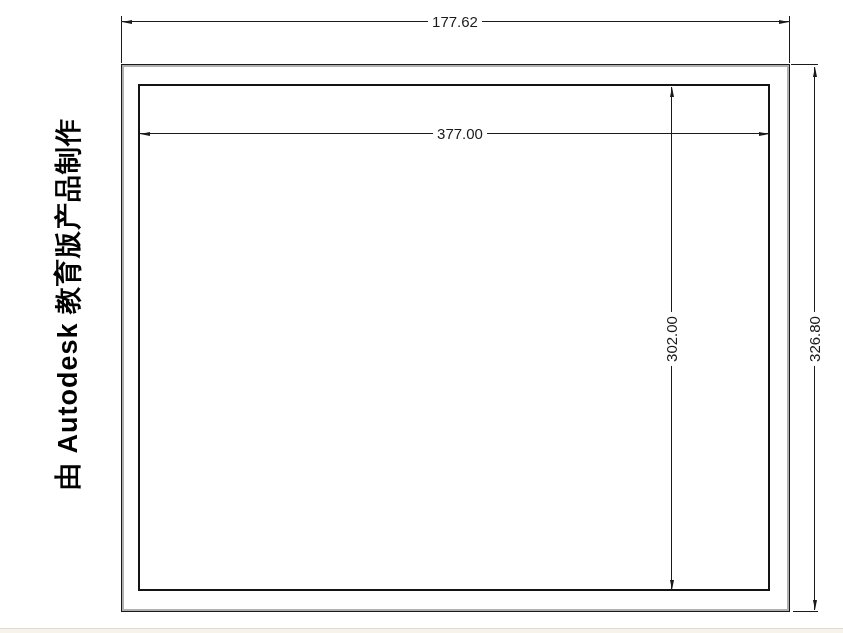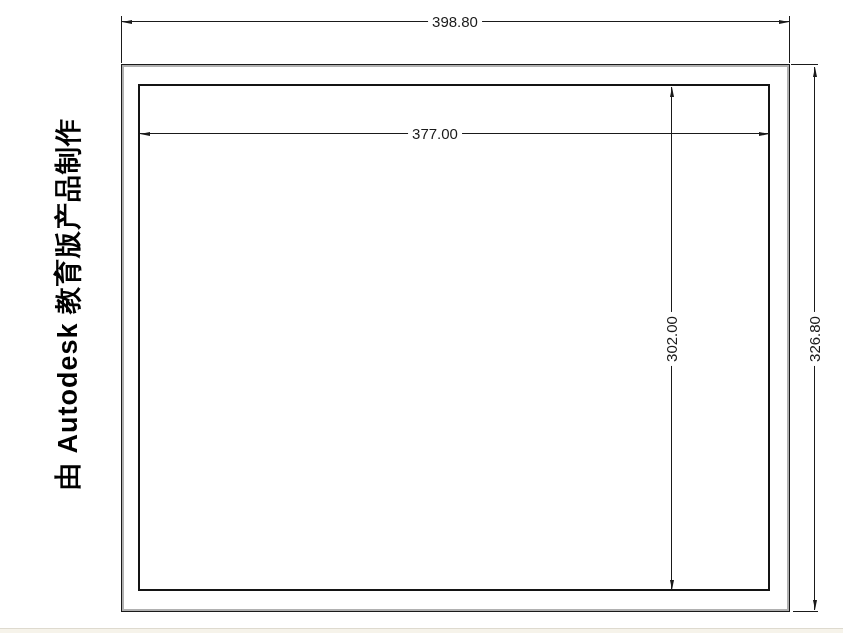--- a/index.html
+++ b/index.html
@@ -81,21 +81,21 @@
   .dim-ow-ext-r { left: 789px; top: 16px; height: 47px; }
   .dim-ow-line  { left: 122px; top: 21px; width: 667px; }
   .dim-ow-arr-l { left: 122px; top: 19.5px; }
   .dim-ow-arr-r { left: 779px; top: 19.5px; }
   .dim-ow-label { left: 455px; top: 21px; }
 
   
   .dim-iw-line  { left: 140px; top: 133px; width: 629px; }
   .dim-iw-arr-l { left: 140px; top: 131.5px; }
   .dim-iw-arr-r { left: 759px; top: 131.5px; }
-  .dim-iw-label { left: 435px; top: 133px; }
+  .dim-iw-label { left: 460px; top: 133px; }
 
   
   .dim-ih-line  { left: 671px; top: 87px; height: 503px; }
   .dim-ih-arr-t { left: 669.5px; top: 87px; }
   .dim-ih-arr-b { left: 669.5px; top: 580px; }
   .dim-ih-label { left: 671px; top: 339px; }
 
   
   .dim-oh-ext-t { left: 791px; top: 64px; width: 27px; }
   .dim-oh-ext-b { left: 793px; top: 611px; width: 25px; }
@@ -124,21 +124,21 @@
 
   <div class="outer-rect"></div>
   <div class="inner-rect"></div>
 
   <div>
     <div class="ext-line-v dim-ow-ext-l"></div>
     <div class="ext-line-v dim-ow-ext-r"></div>
     <div class="dim-line-h dim-ow-line"></div>
     <div class="arr left dim-ow-arr-l"></div>
     <div class="arr right dim-ow-arr-r"></div>
-    <span class="dim-label dim-ow-label">398.80</span>
+    <span class="dim-label dim-ow-label">177.62</span>
   </div>
 
   <div>
     <div class="dim-line-h dim-iw-line"></div>
     <div class="arr left dim-iw-arr-l"></div>
     <div class="arr right dim-iw-arr-r"></div>
     <span class="dim-label dim-iw-label">377.00</span>
   </div>
 
   <div>

